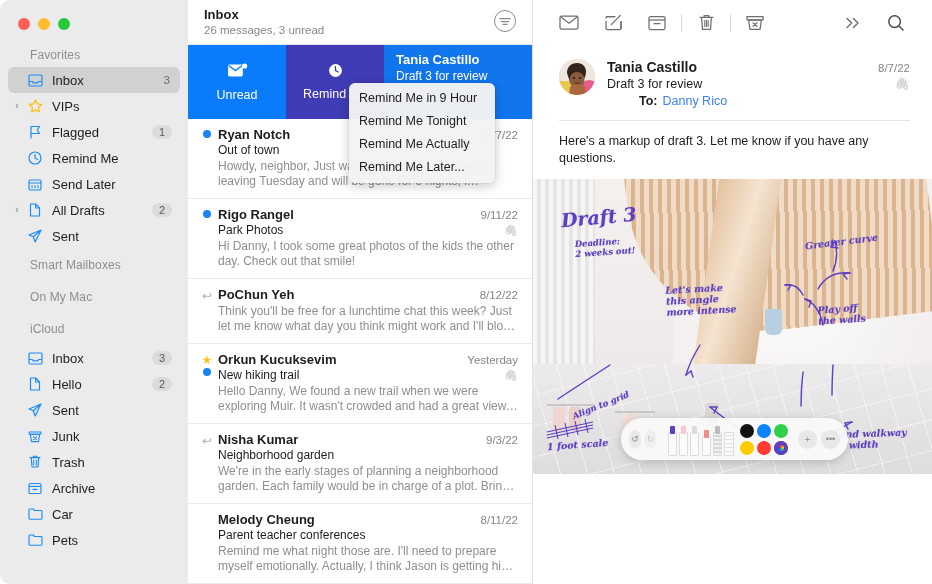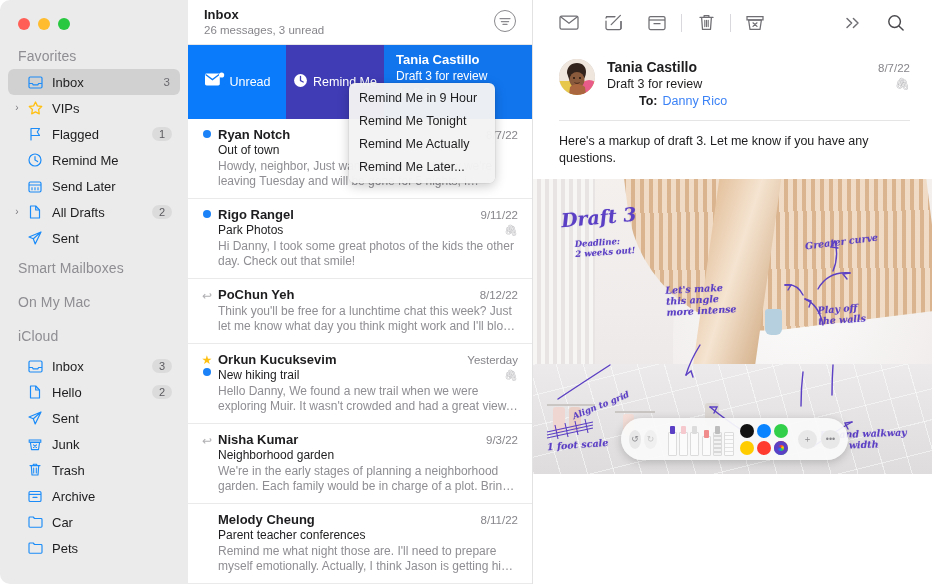--- a/index.html
+++ b/index.html
@@ -27,22 +27,22 @@
   }
   .traffic {
     display: flex; gap: 8px; padding: 18px 0 0 18px; height: 38px;
   }
   .dot { width: 12px; height: 12px; border-radius: 50%; }
   .dot.red { background: #ff5f57; }
   .dot.yellow { background: #febc2e; }
   .dot.green { background: #28c840; }
 
   .sec-header {
-    font-size: 14px; color: #8e8e93; font-weight: 400;
-    padding: 10px 0 5px 18px; letter-spacing: .1px;
+    font-size: 12px; color: #8e8e93; font-weight: 400;
+    padding: 10px 0 5px 30px; letter-spacing: .1px;
   }
   .sec-header.tight { padding-top: 9px; padding-bottom: 9px; }
 
   .mb-row {
     display: flex; align-items: center;
     height: 26px; margin: 0 8px; padding: 0 8px 0 2px;
     border-radius: 6px; position: relative;
   }
   .mb-row.selected { background: #d2d1d1; }
   .disc {
@@ -88,21 +88,21 @@
   .filter-btn {
     width: 22px; height: 22px; border-radius: 50%;
     border: 1.3px solid #8a8a8e; display: flex;
     align-items: center; justify-content: center;
     margin-top: 3px; color: #8a8a8e;
   }
 
   
   .swipe-row { display: flex; height: 74px; }
   .swipe-btn {
-    flex: 0 0 98px; display: flex; 
+    flex: 0 0 98px; display: flex; flex-direction: column;
     align-items: center; justify-content: center;
     color: #fff; gap: 5px;
   }
   .swipe-btn .s-label { font-size: 12.5px; }
   .swipe-remaining {
     flex: 1 1 auto; padding: 6px 12px 0 12px;
     color: #fff; overflow: hidden;
   }
   .sr-name { font-size: 13px; font-weight: bold; line-height: 17px; }
   .sr-sub { font-size: 12px; line-height: 17px; }

